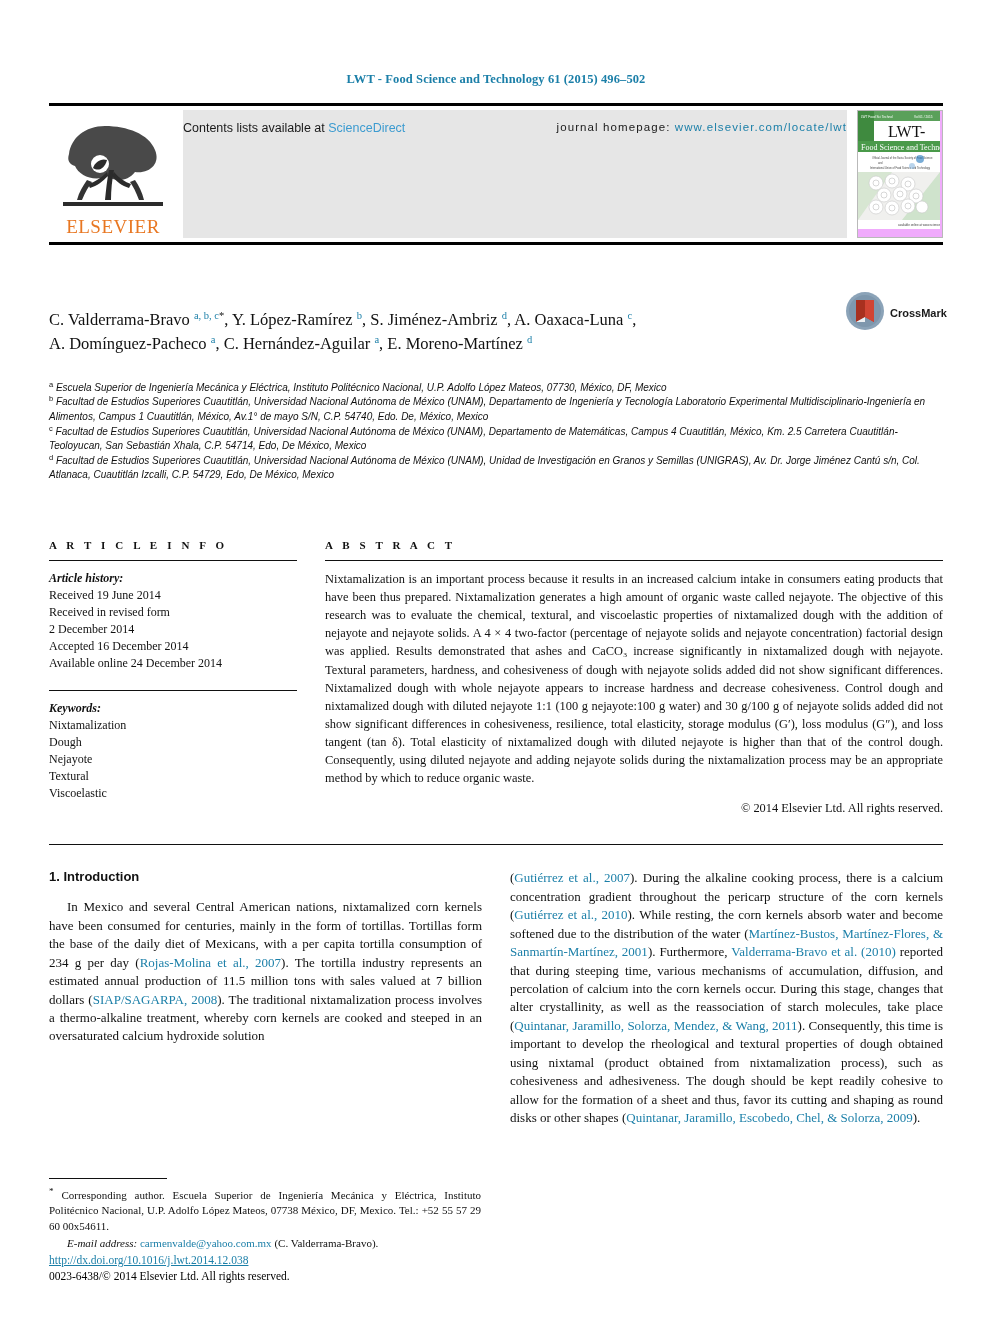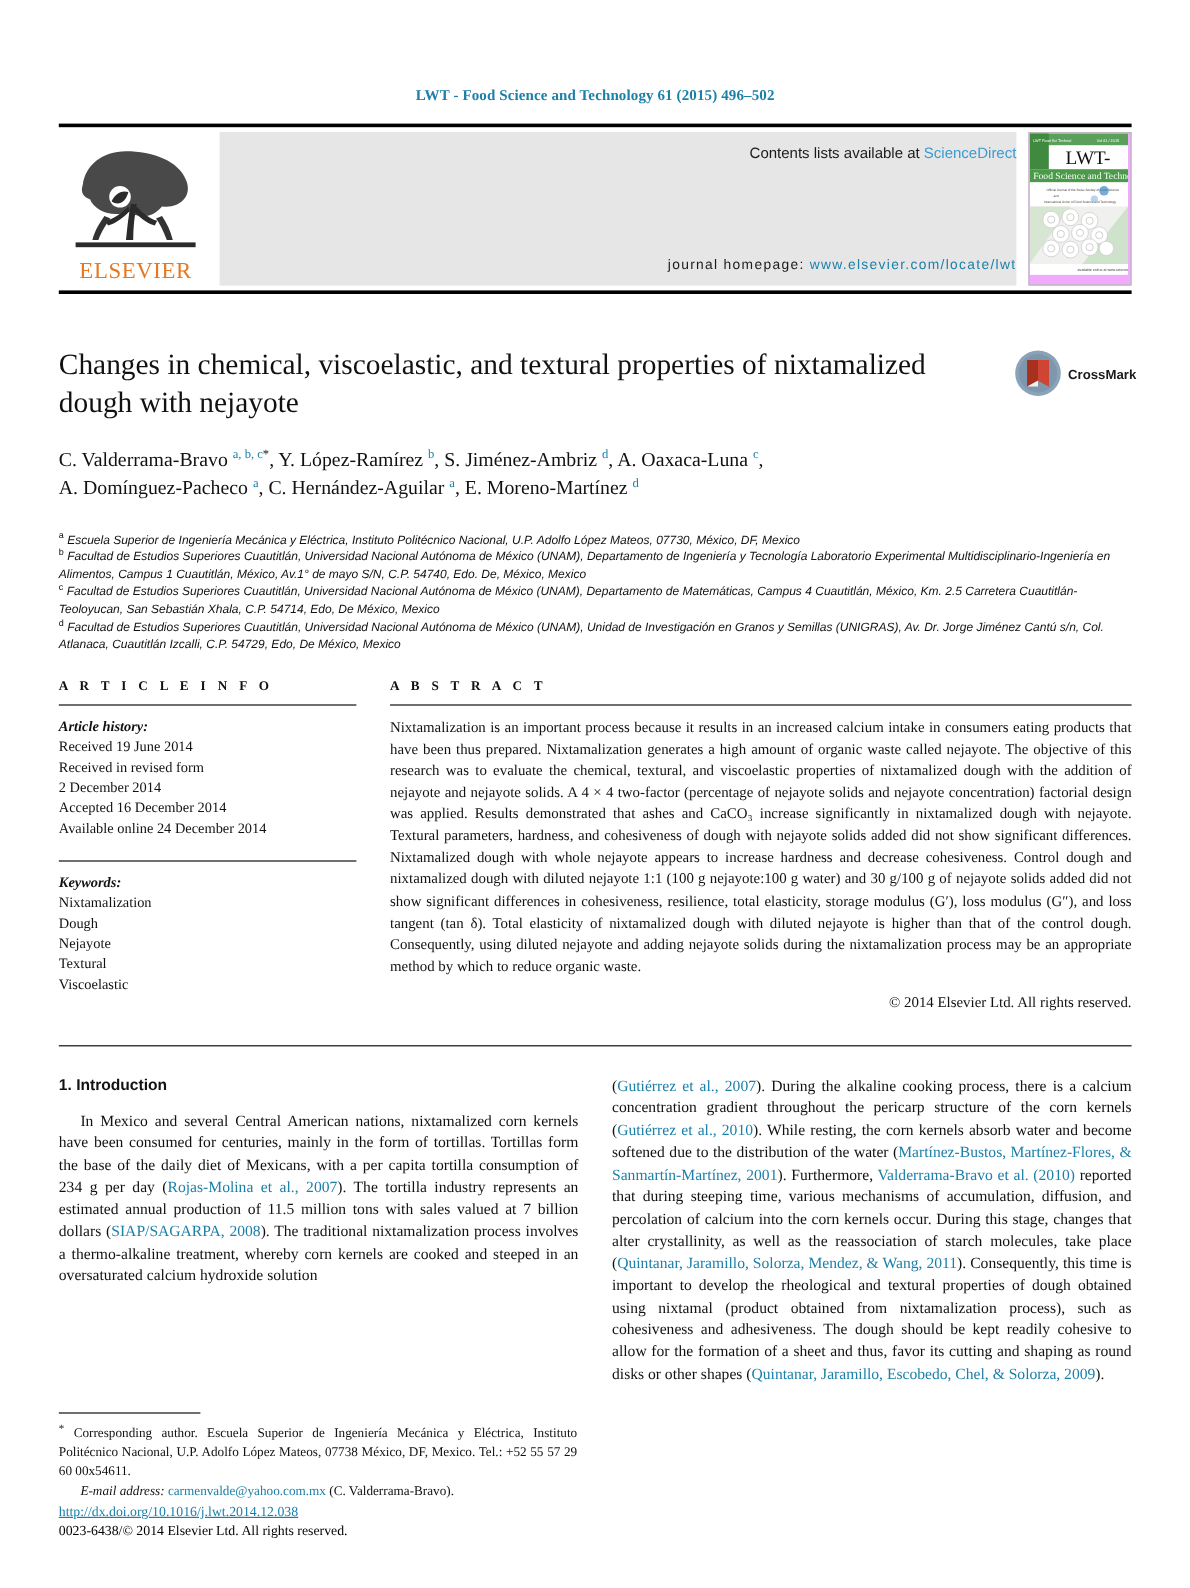--- a/index.html
+++ b/index.html
@@ -65,23 +65,23 @@
     font-size: 19px;
     letter-spacing: 0.5px;
     line-height: 1;
     margin-top: 1px;
   }
   .masthead-center {
     flex: 1 1 auto;
     background: #e6e6e6;
     margin: 0 10px 0 6px;
     display: flex;
-    flex-direction: column;
+    flex-direction: row;
     justify-content: space-between;
-    align-items: flex-end;
+    align-items: flex-start;
     padding: 11px 0 11px 0;
   }
   .contents-line {
     font-family: "Liberation Sans", sans-serif;
     font-size: 12.5px;
     color: #1a1a1a;
   }
   .contents-line .sd {
     color: #3c9bd0;
   }
@@ -166,21 +166,21 @@
   .affiliations sup {
     font-style: normal;
     font-size: 7.5px;
     vertical-align: super;
     line-height: 0;
   }
 
   
   .info-abstract {
     display: flex;
-    margin-top: 20px;
+    margin-top: 56px;
     gap: 28px;
   }
   .col-info {
     flex: 0 0 248px;
     width: 248px;
   }
   .col-abstract {
     flex: 1 1 auto;
   }
   .sect-head {
@@ -374,21 +374,20 @@
             <circle cx="50" cy="95" r="3"></circle>
         </g>
         <rect x="0" y="109" width="82" height="9" fill="#ffffff"></rect>
         <text x="40" y="115" font-family="Liberation Sans, sans-serif" font-size="3" fill="#444">available online at www.sciencedirect.com</text>
       </svg>
     </div>
   </div>
   <div class="masthead-rule-bottom"></div>
 
   <div class="title-block">
-    <h1 class="paper-title">Changes in chemical, viscoelastic, and textural properties of nixtamalized dough with nejayote</h1>
 
     <div class="crossmark">
       <span>
         <svg width="40" height="40" viewBox="0 0 40 40" aria-hidden="true">
           <circle cx="20" cy="20" r="19" fill="#8ba3b8"></circle>
           <circle cx="20" cy="20" r="16" fill="#7e97ad"></circle>
           <path d="M11 9 h18 v22 l-9 -5 l-9 5 Z" fill="#c0392b"></path>
           <path d="M11 9 h9 v17 l-9 5 Z" fill="#a8301f"></path>
           <path d="M20 9 h9 v22 l-9 -5 Z" fill="#d14433"></path>
           <path d="M11 31 l9 -5 v5 Z" fill="#ffffff" opacity="0.85"></path>

